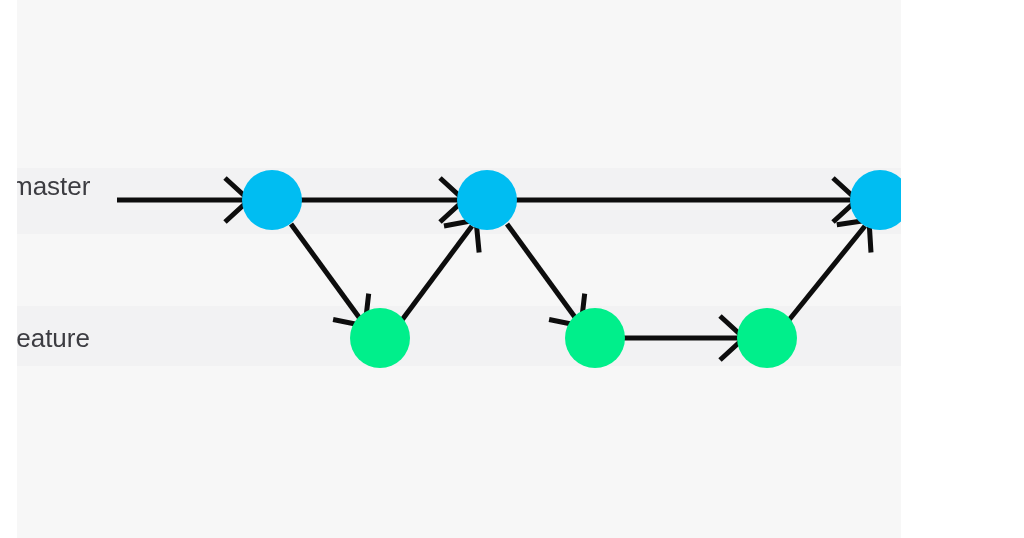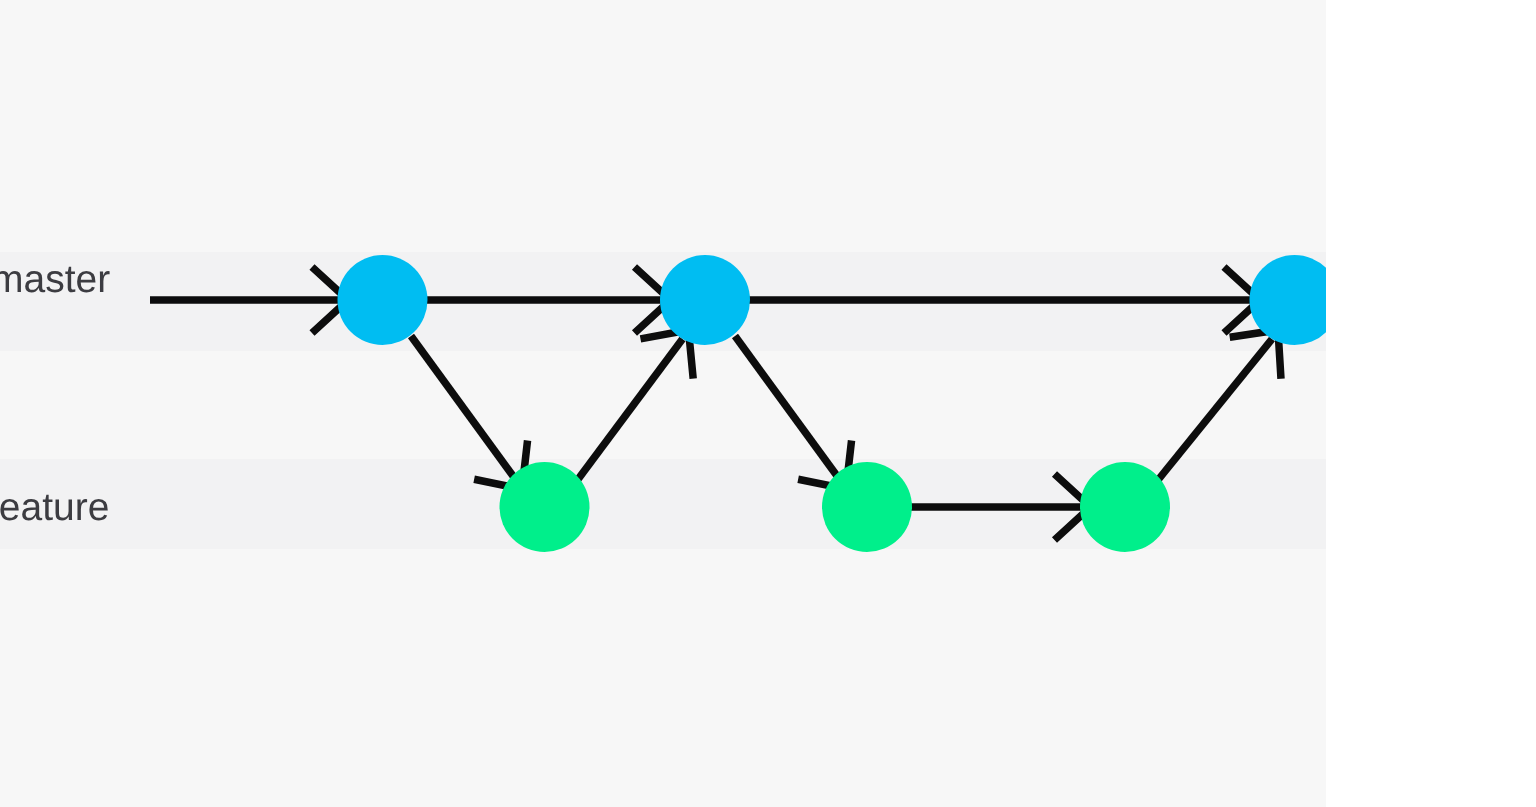--- a/index.html
+++ b/index.html
@@ -10,20 +10,21 @@
   }
   body {
     font-family: "Liberation Sans", sans-serif;
   }
   #canvas {
     position: relative;
     width: 884px;
     height: 538px;
     background: #f7f7f7;
     overflow: hidden;
+    margin-left: 17px;
   }
   #diagram-svg {
     position: absolute;
     left: 0;
     top: 0;
     width: 1024px;
     height: 538px;
     display: block;
   }
   .lane-band {

